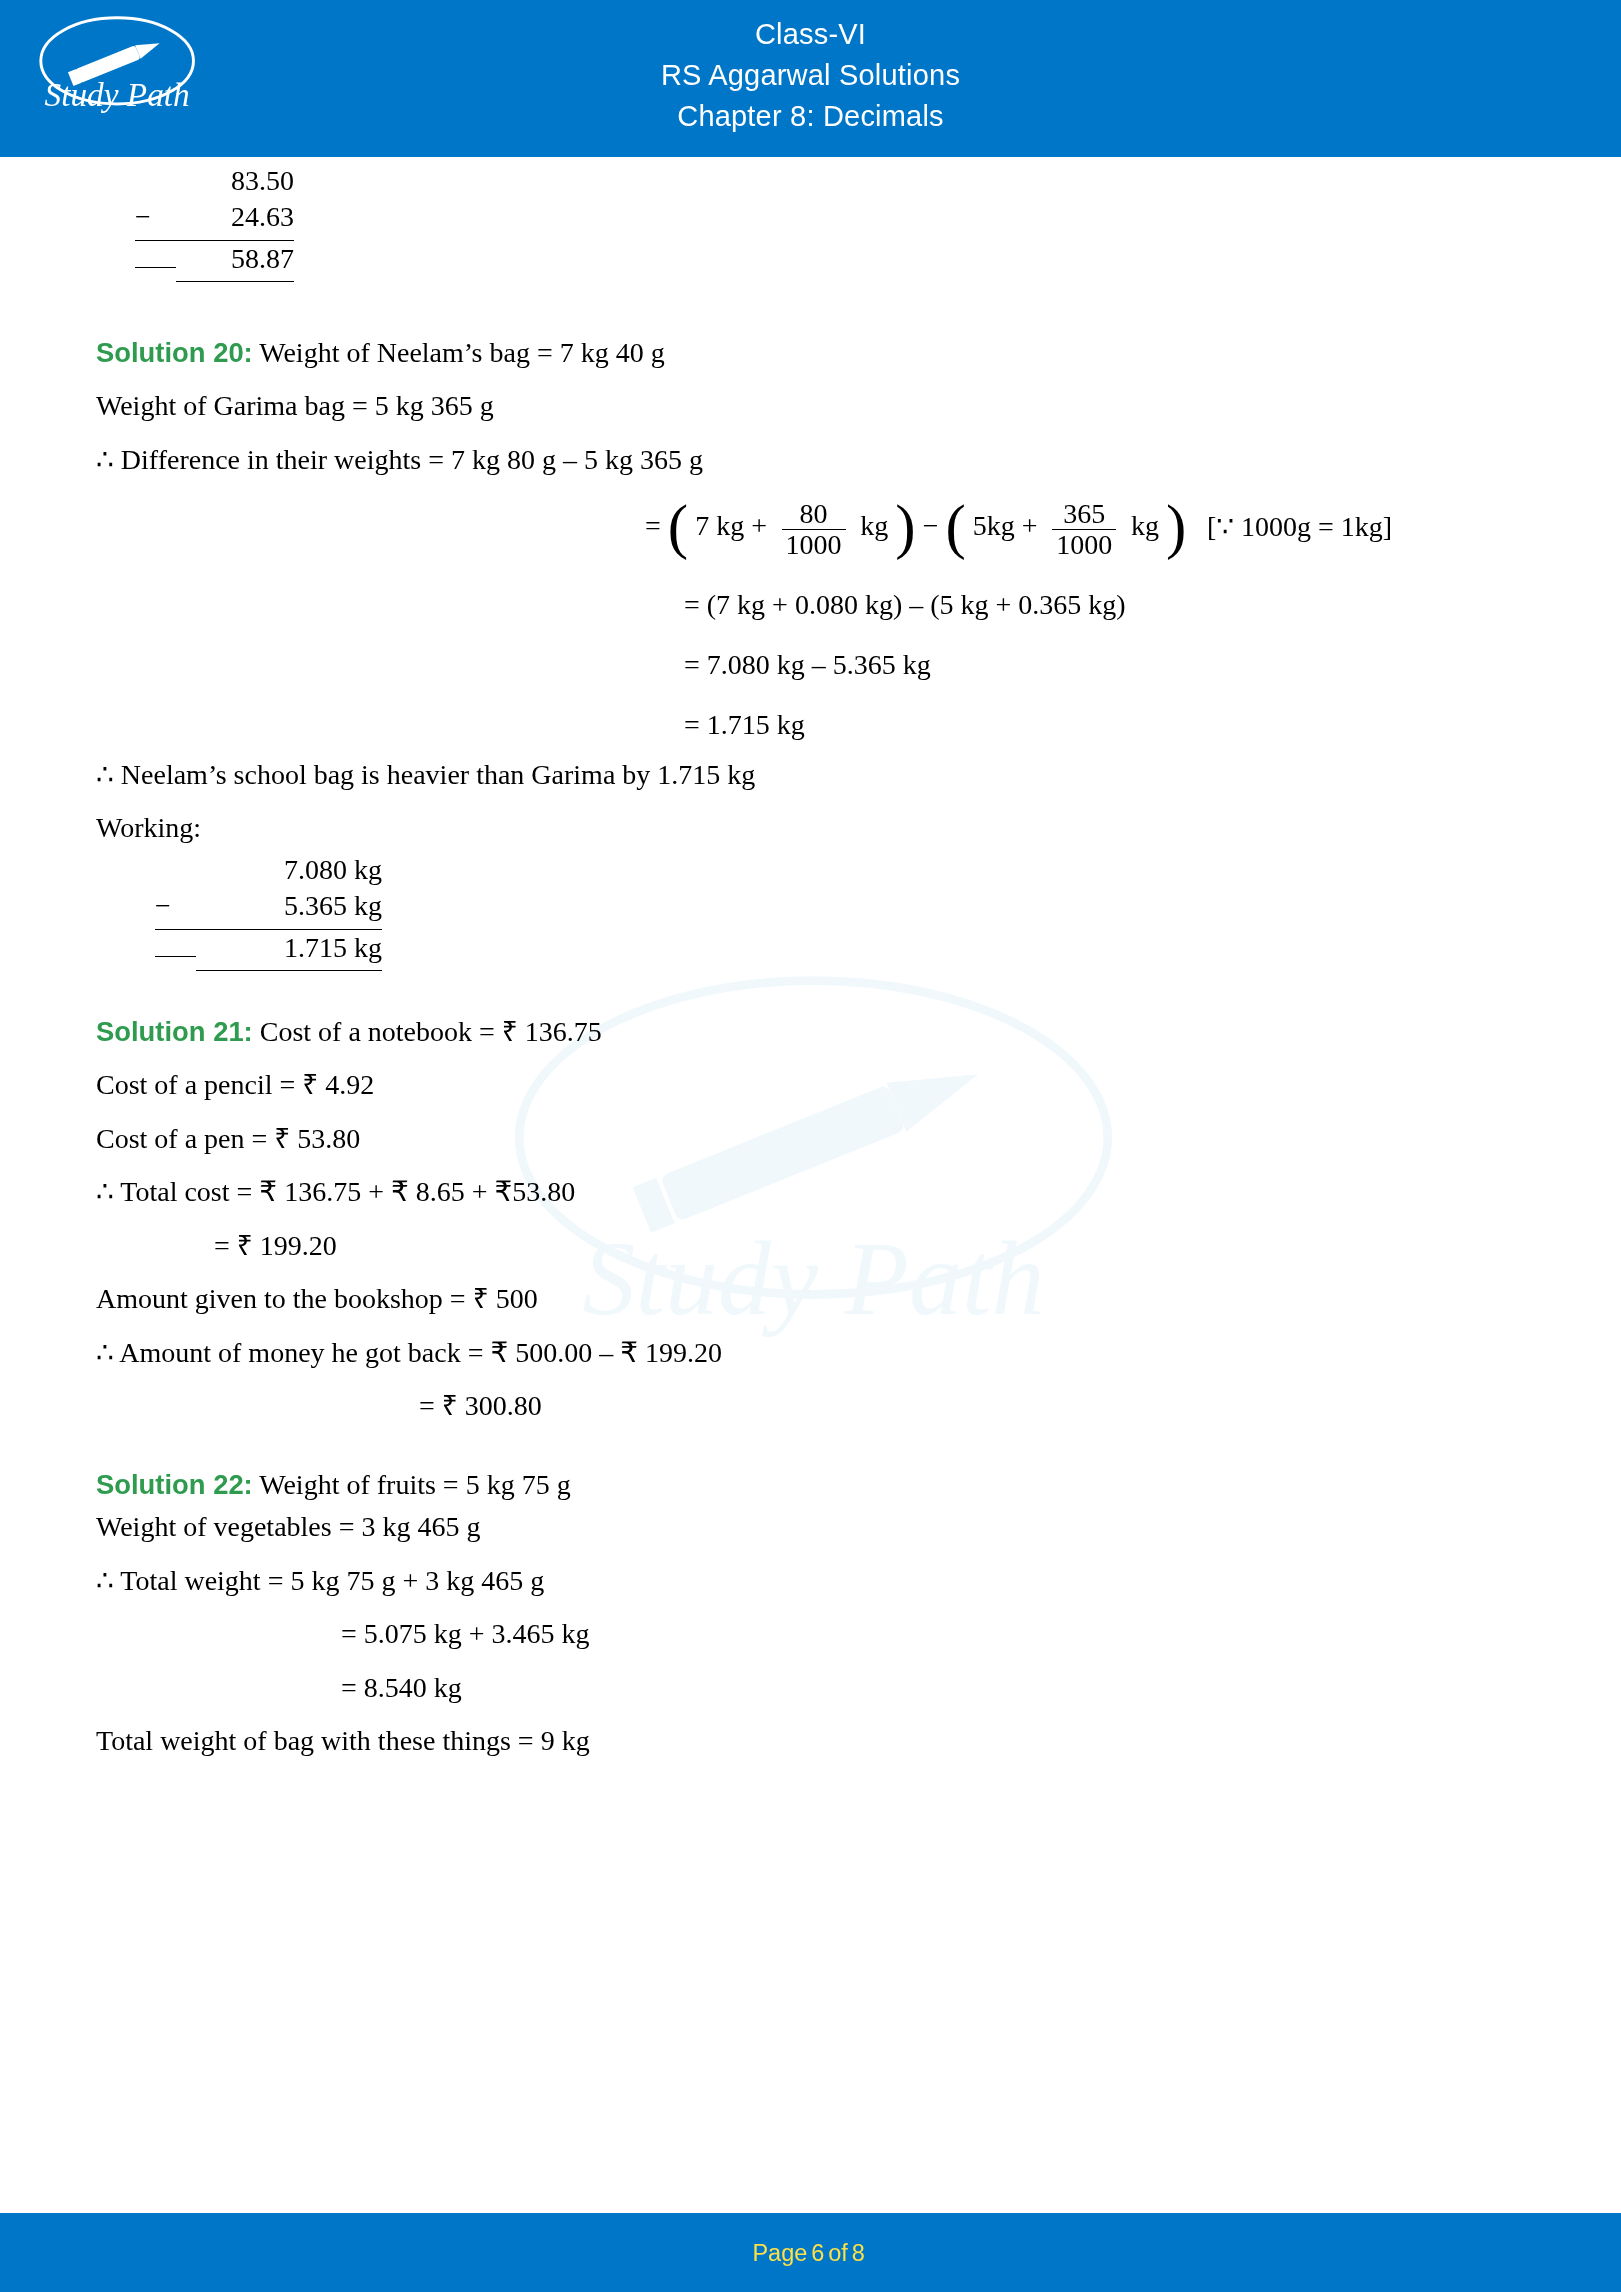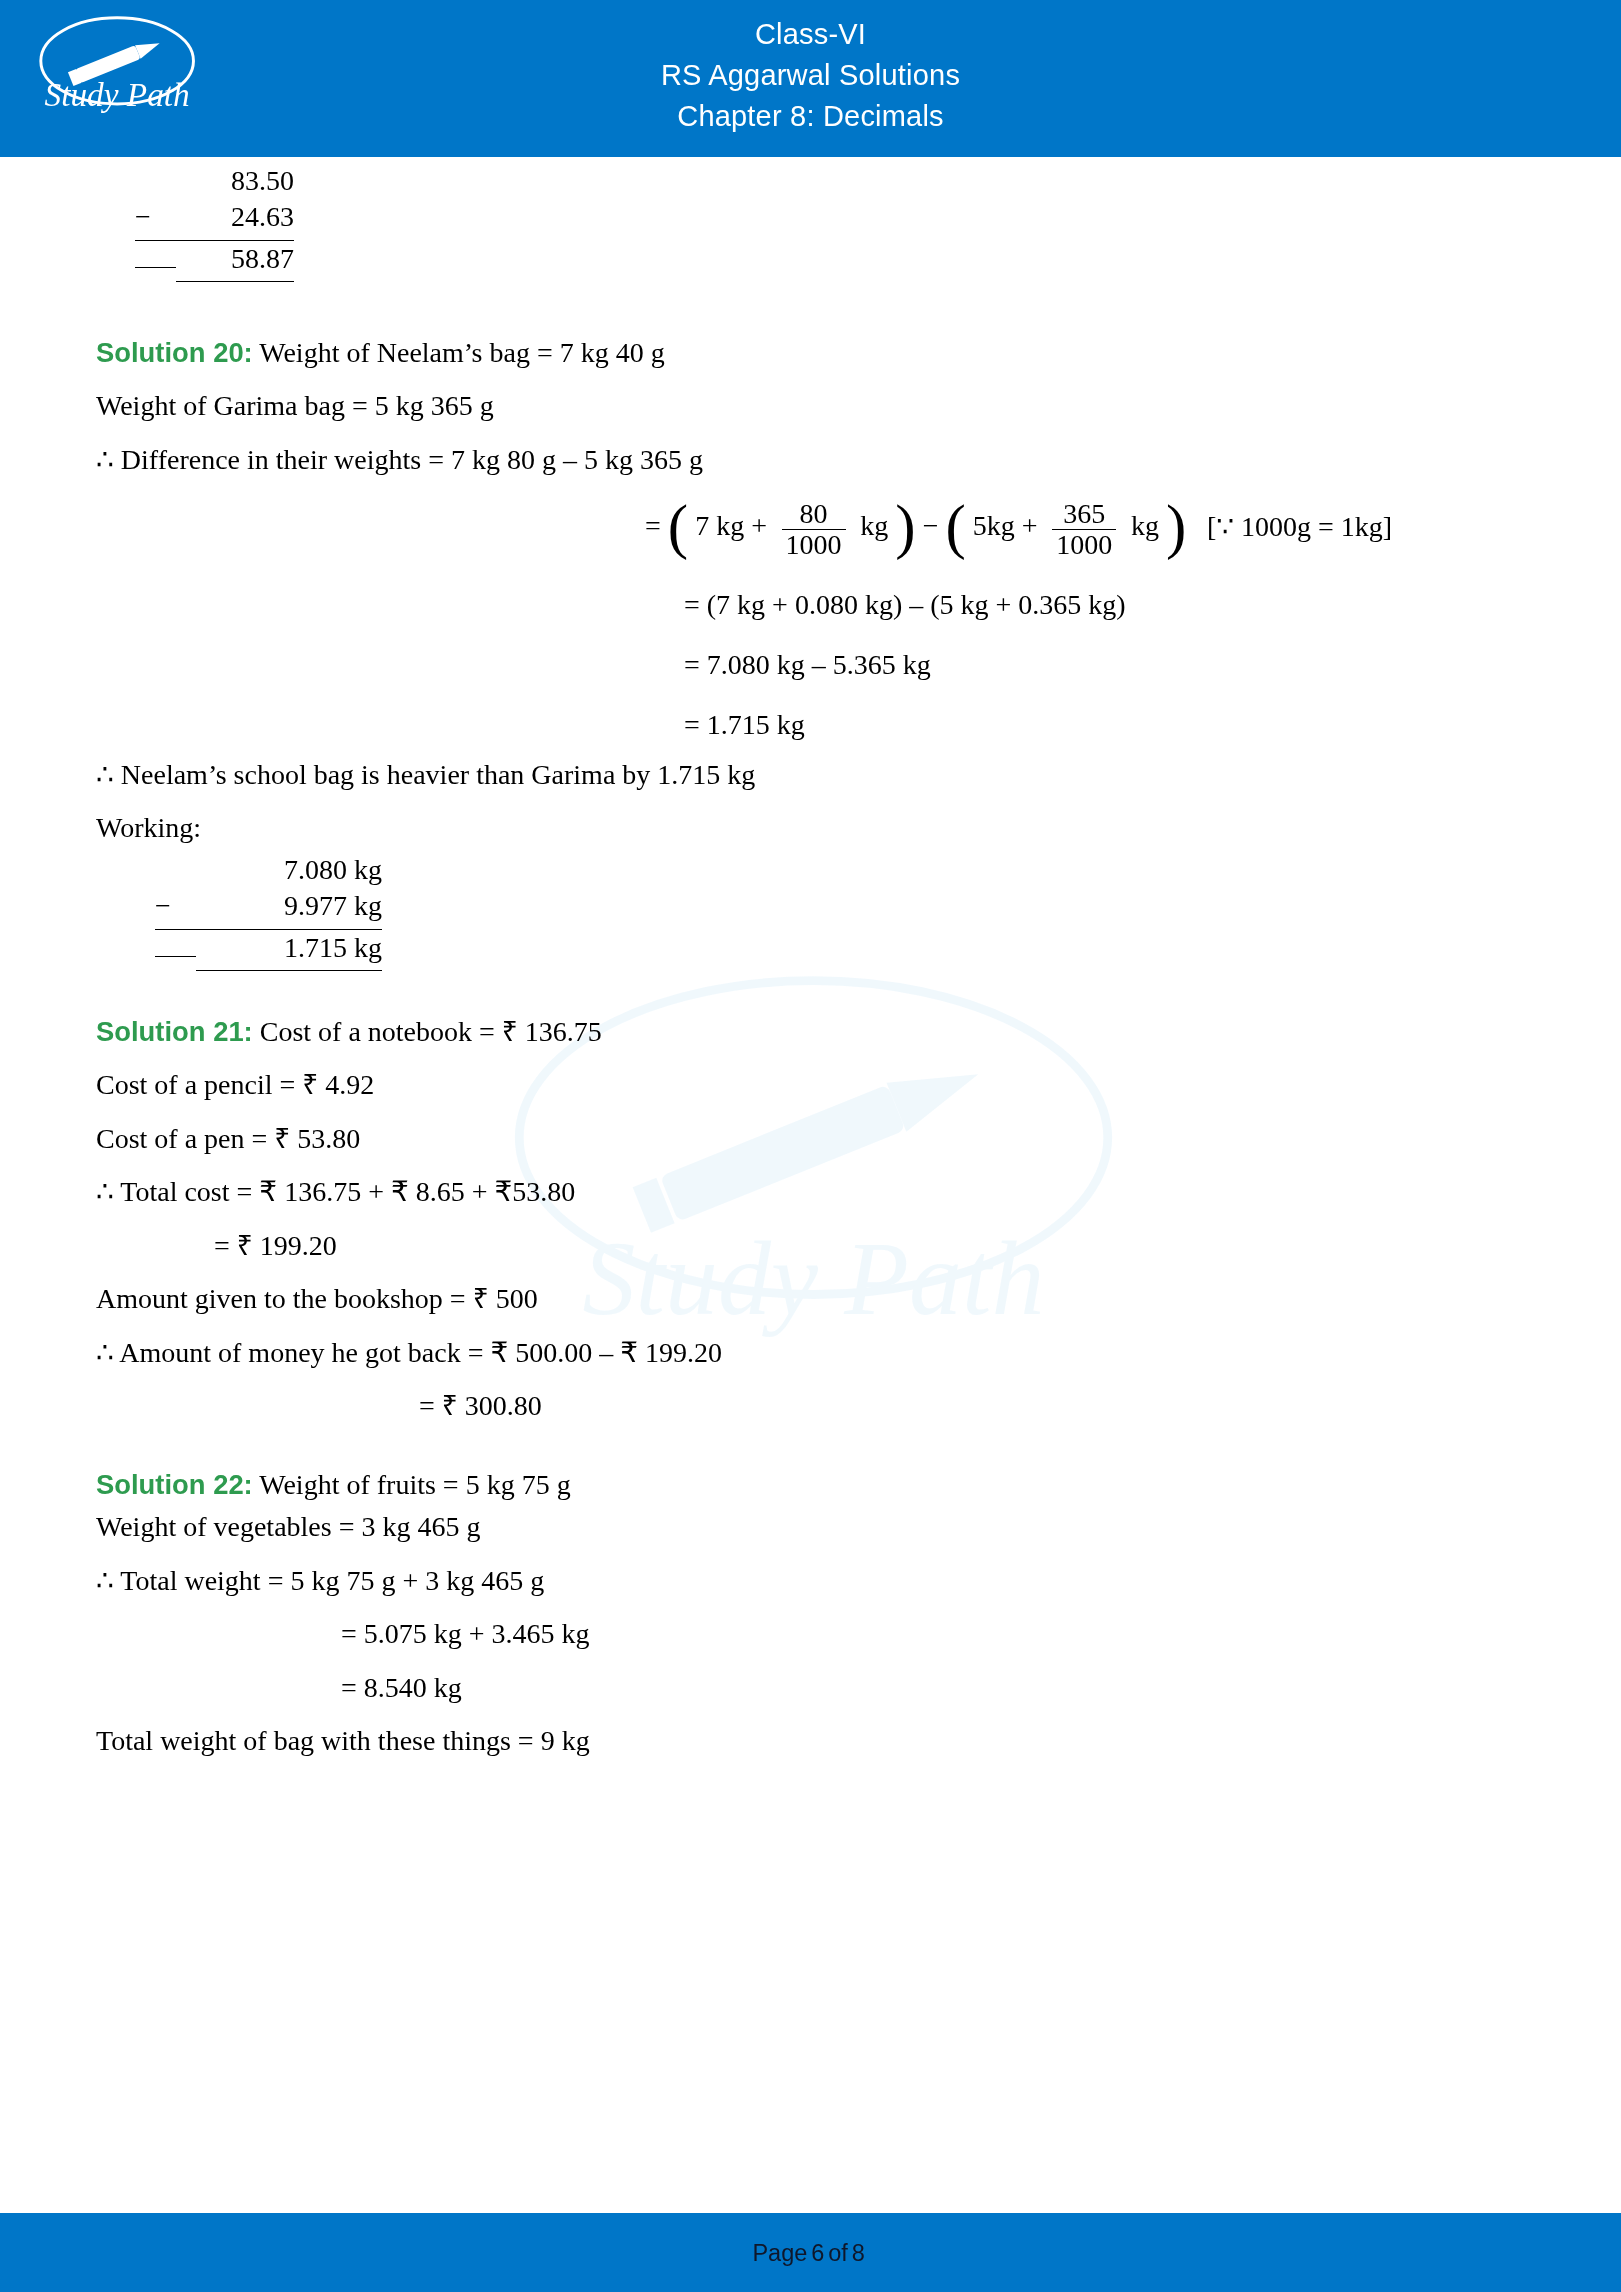--- a/index.html
+++ b/index.html
@@ -45,21 +45,21 @@
   }
   .logo svg { display: block; }
 
   
   .footer {
     position: absolute;
     left: 0; bottom: 0;
     width: 1621px;
     height: 80px;
     background: #0076c8;
-    color: #0f172a;
+    color: #fde047;
     font-family: "Liberation Sans", sans-serif;
     font-size: 23.5px;
     display: flex;
     align-items: center;
     justify-content: center;
   }
   .footer .pg { margin: 0 3.9px; }
 
   
   .watermark {
@@ -236,21 +236,21 @@
   <div class="para">∴ Neelam’s school bag is heavier than Garima by 1.715 kg</div>
   <div class="para" style="margin-bottom:9.8px;">Working:</div>
 
   <div class="vcalc" style="margin-left:59px;">
     <div class="row">
       <span class="op"></span>
       <span class="num" style="width:186px;">7.080 kg</span>
     </div>
     <div class="row">
       <span class="op ruled">−</span>
-      <span class="num ruled" style="width:186px;">9.977 kg</span>
+      <span class="num ruled" style="width:186px;">5.365 kg</span>
     </div>
     <div class="row">
       <span class="op ruled"></span>
       <span class="num ruled" style="width:186px;">1.715 kg</span>
     </div>
   </div>
 
   <div style="height:47px;"></div>
 
   <div class="para">

